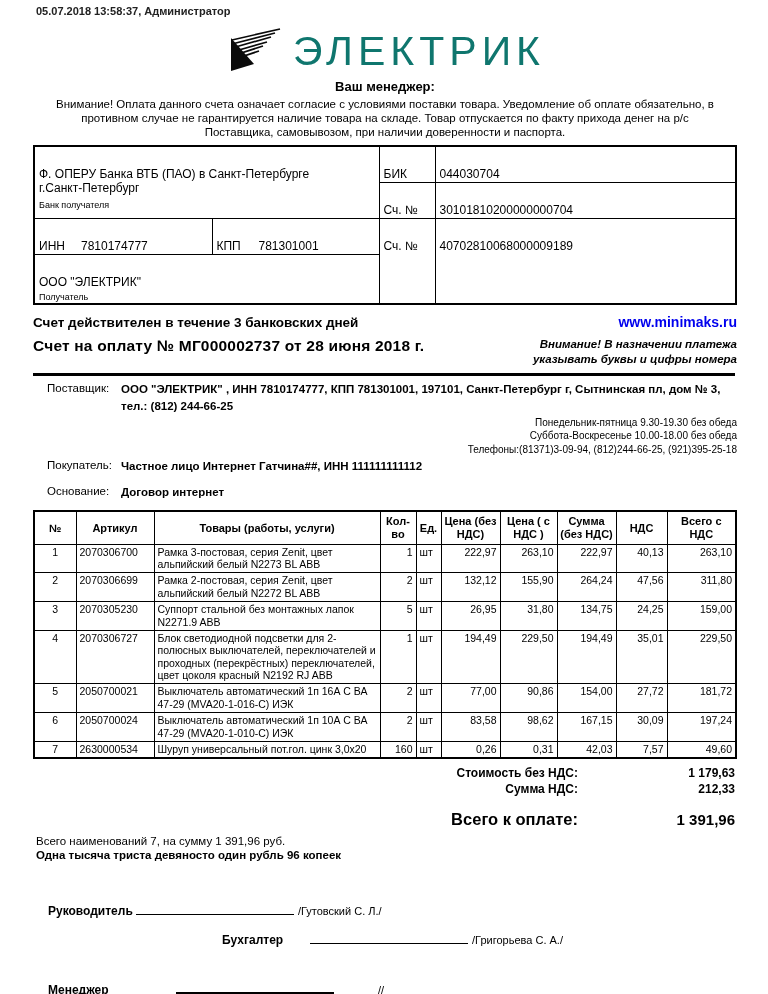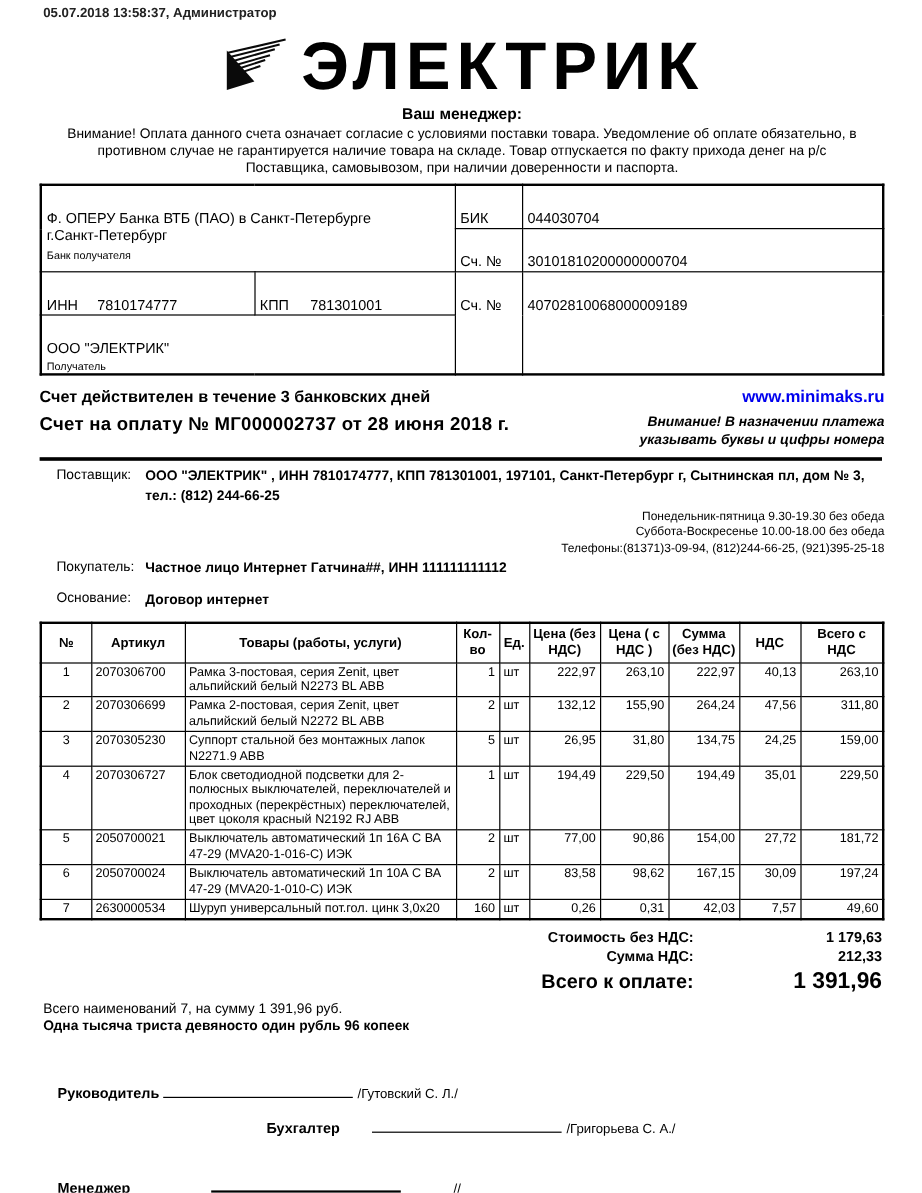--- a/index.html
+++ b/index.html
@@ -6,21 +6,21 @@
   html,body { background:#fff; }
   body {
     width:768px; height:994px; overflow:hidden;
     font-family:"Liberation Sans", sans-serif; color:#000;
   }
   .page { width:768px; height:994px; padding:5px 31px 0 33px; background:#fff; }
 
   .timestamp { font-size:11px; margin-left:3px; color:#222;font-weight:bold; }
 
   .logo-row { margin-top:10px; display:flex; justify-content:center; align-items:center; gap:10px; }
-  .logo-text { font-size:56px; font-weight:bold; letter-spacing:5px; color:#000000; line-height:1; }
+  .logo-text { font-size:41px; font-weight:normal; letter-spacing:5px; color:#0f766e; line-height:1; }
   .logo-icon svg { display:block; }
 
   .manager { margin-top:4px; text-align:center; font-weight:bold; font-size:13px; }
   .warning { margin:3px auto 0; width:662px; text-align:center; font-size:11.5px; line-height:1.22; }
 
   table.bank-table { margin-top:6px; width:702px; border-collapse:collapse; border:2px solid #000; font-size:12px; table-layout:fixed; }
   table.bank-table td { border:1px solid #000; padding:20px 4px 1px; vertical-align:top; overflow:hidden; }
   .cell-label { font-size:9px; }
   .bank-name-cell .cell-label { margin-top:5px; }
   .recipient-cell .cell-label { margin-top:3px; }
@@ -51,23 +51,23 @@
   table.items-table th { border:1px solid #000; font-size:11px; font-weight:bold; text-align:center; vertical-align:middle; padding:2px 2px; height:33px; line-height:1.15; }
   table.items-table td { border:1px solid #000; vertical-align:top; padding:1px 3px 2px; line-height:1.18; }
   td.al-c { text-align:center; }
   td.al-l { text-align:left; }
   td.al-r { text-align:right; }
 
   .totals { width:702px; margin-top:7px; }
   .t-row { display:flex; justify-content:flex-end; align-items:baseline; margin-top:2px; }
   .t-label { font-weight:bold; font-size:12px; text-align:right; }
   .t-value { width:157px; text-align:right; font-weight:bold; font-size:12px; }
-  .t-row.grand { margin-top:3px; }
+  .t-row.grand { margin-top:14px; }
   .t-row.grand .t-label { font-size:16.5px; }
-  .t-row.grand .t-value { font-size:19px;text-align:right; }
+  .t-row.grand .t-value { font-size:15px;text-align:right; }
 
   .summary-line { margin-top:6px; margin-left:3px; font-size:11.5px; }
   .amount-words { margin-top:2px; margin-left:3px; font-size:11.5px; font-weight:bold; }
 
   .signatures { margin-top:40px; }
   .sig-row { margin-left:15px; display:flex; align-items:baseline; font-size:12px; }
   .sig-role { font-weight:bold; width:88px; flex:none; }
   .sig-line { display:inline-block; width:158px; border-bottom:1px solid #000; height:14px; flex:none; }
   .sig-line.thick { border-bottom-width:2px; }
   .sig-name { margin-left:4px; font-size:11px; }

